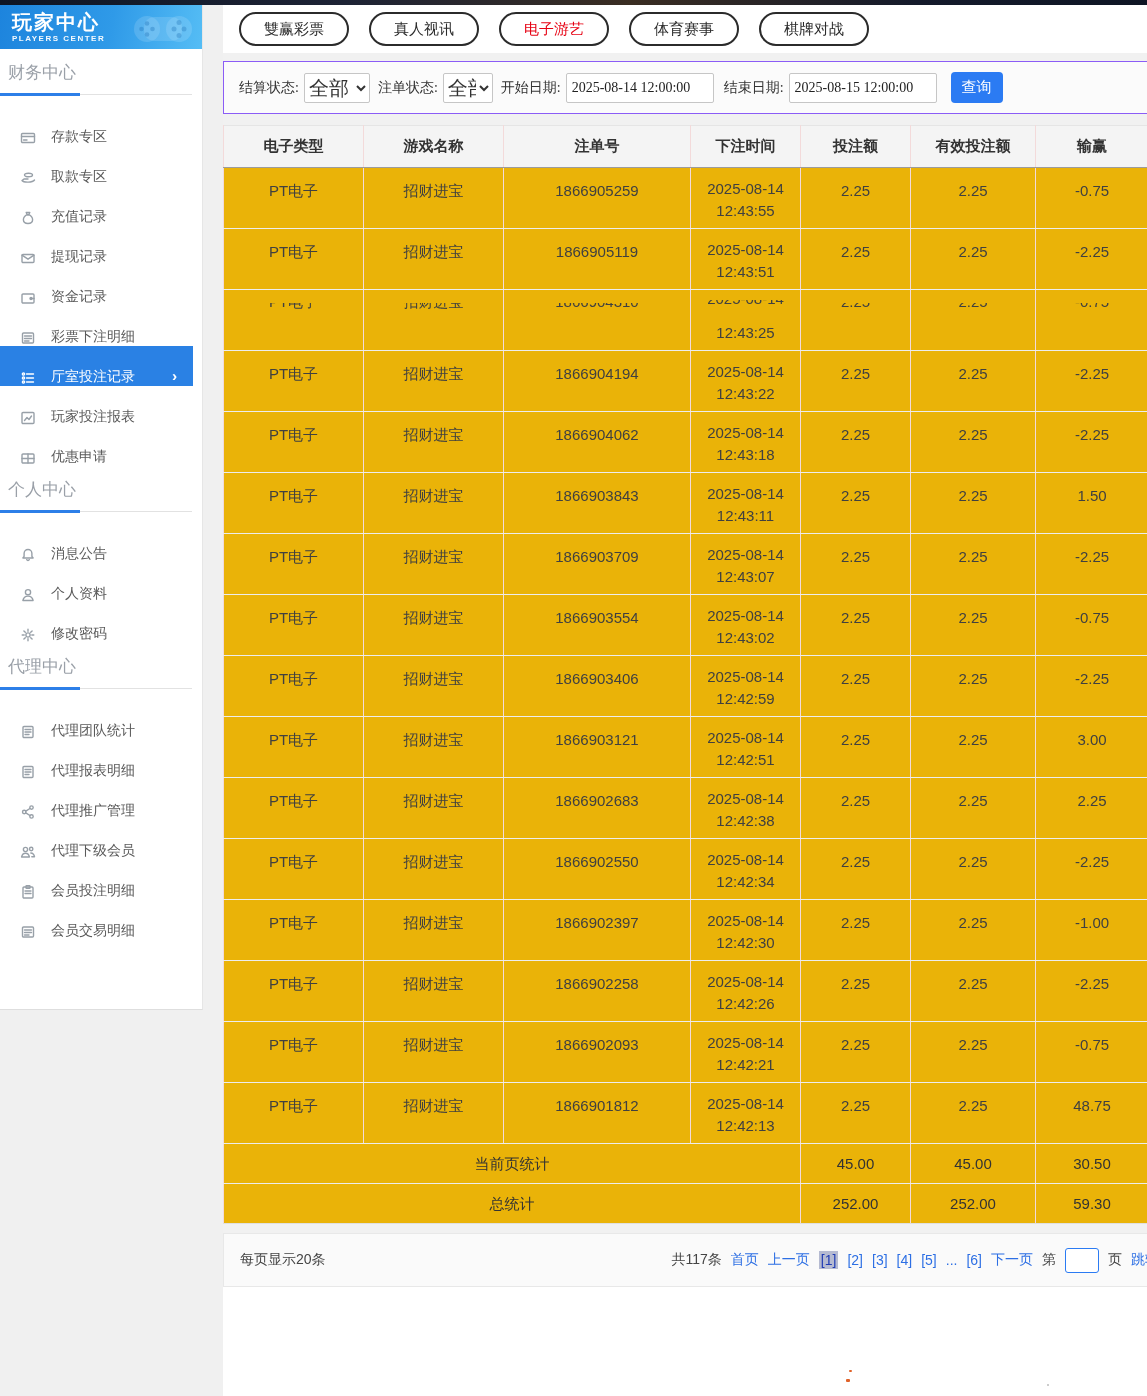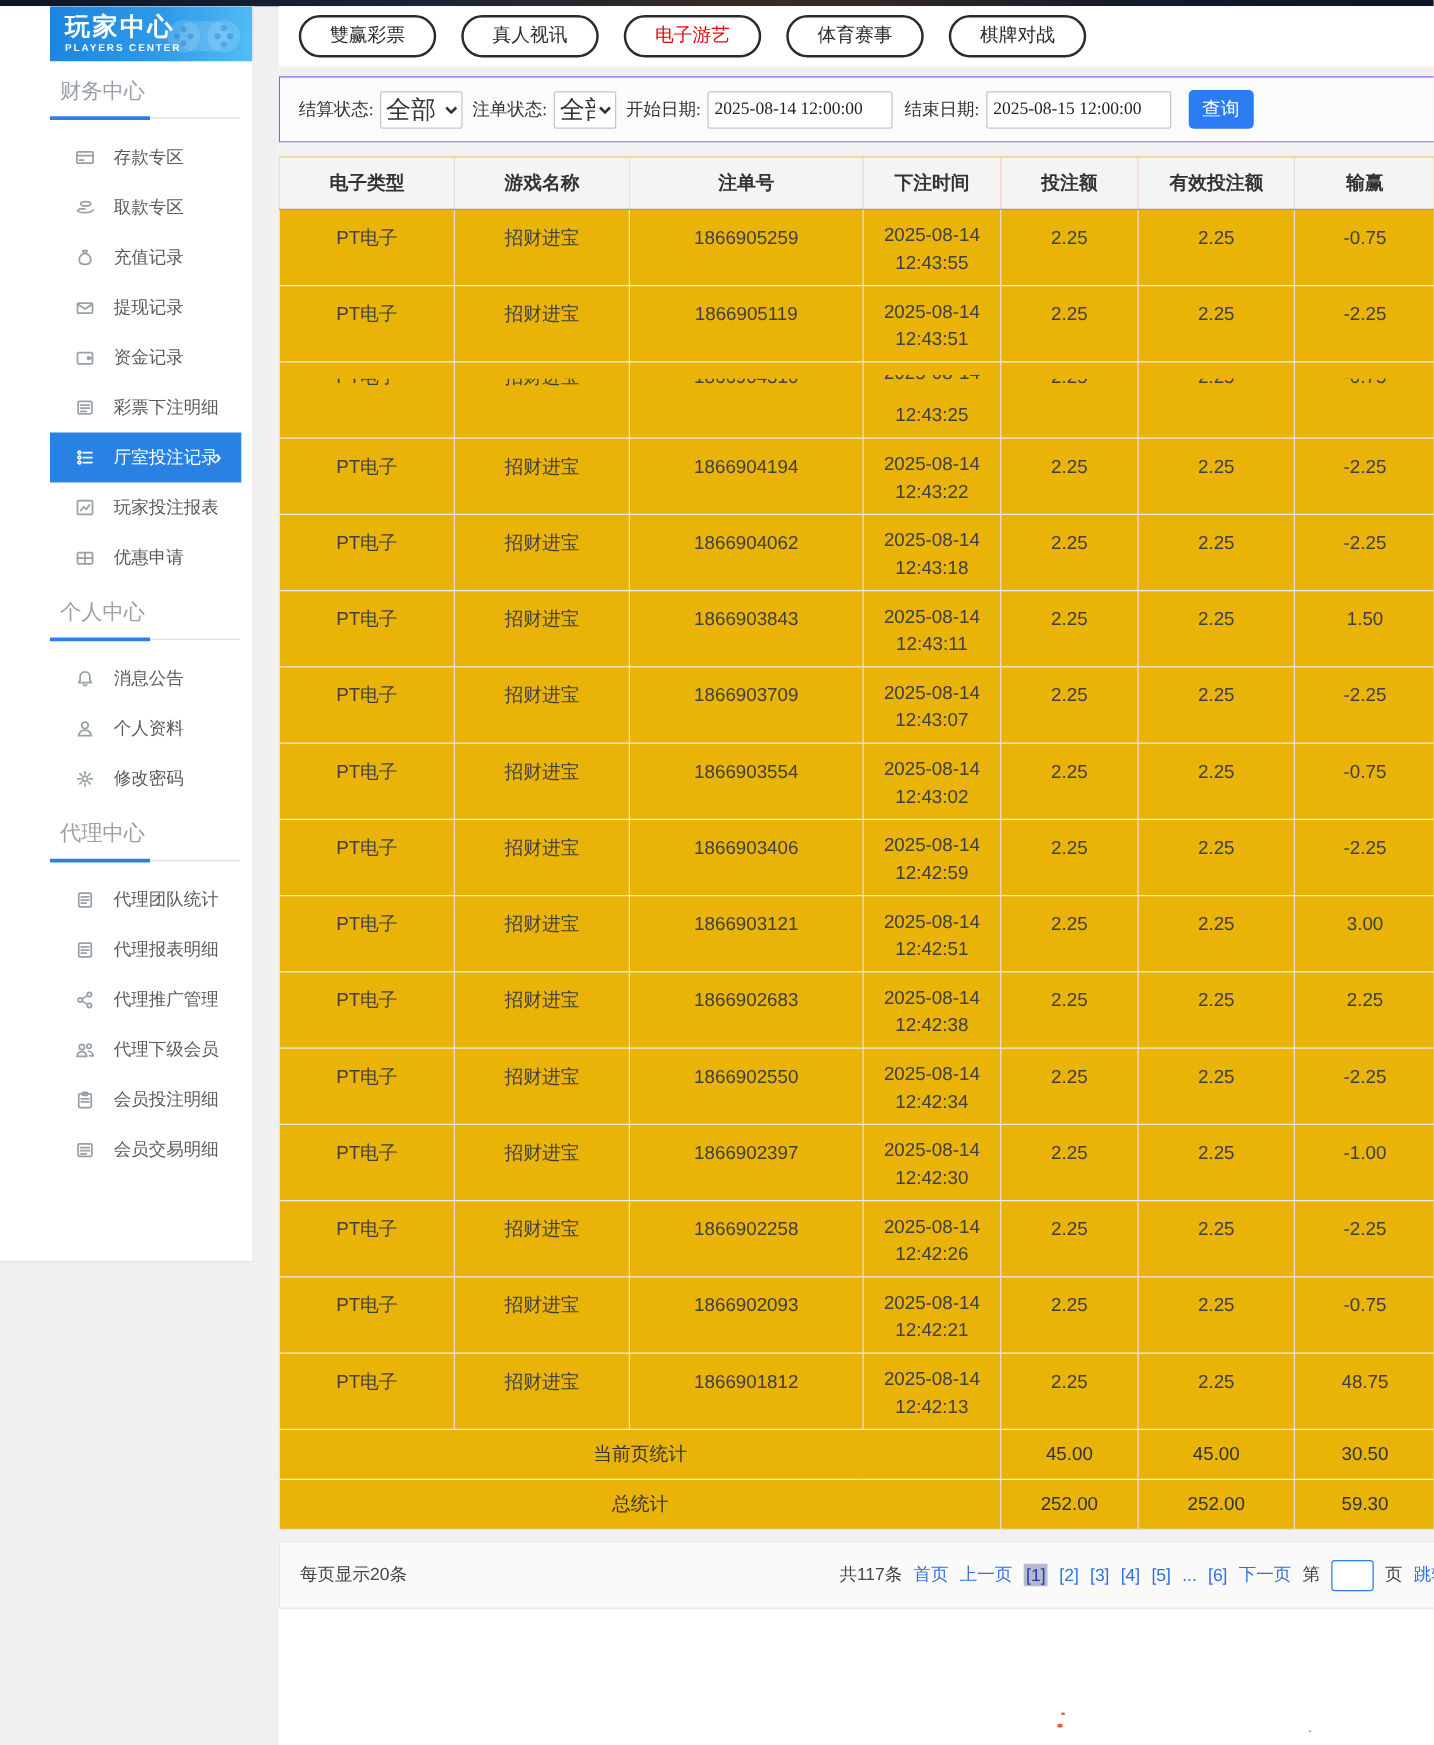--- a/index.html
+++ b/index.html
@@ -11,33 +11,33 @@
     color:#444;
   }
   
   .topstrip { height:5px; width:100%;
     background:linear-gradient(90deg,#0e1524 0%,#1d2335 30%,#3a2d22 55%,#141a2b 80%,#0e1524 100%); }
 
   .page { display:flex; height:1391px; }
 
   
   .leftcol { width:203px; background:#f0f0f0; flex:none; }
-  .sidebar { background:#fff; border-right:1px solid #e6e6e6; border-bottom:1px solid #dedede; height:1005px; overflow:hidden;padding-left:40px; }
+  .sidebar { background:#fff; border-right:1px solid #e6e6e6; border-bottom:1px solid #dedede; height:1005px; overflow:hidden; }
   .sb-header { position:relative; height:44px; padding:5px 0 0 12px;
     background:linear-gradient(100deg,#1d84dd 0%,#2f9ae8 55%,#55bdf5 100%); }
   .sb-title { color:#fff; font-size:20px; font-weight:bold; letter-spacing:2px; line-height:24px; }
   .sb-sub { color:rgba(255,255,255,.95); font-size:8px; letter-spacing:1.5px; font-weight:bold; }
   .gamepad { position:absolute; right:6px; top:2px; opacity:.55; }
 
   .sec-label { color:#9aa0a8; font-size:17px; padding:12px 8px 0 8px; line-height:24px; }
   .sec-line { position:relative; height:3px; margin:8px 0 10px 0; }
   .sec-line::before { content:''; position:absolute; left:0; right:10px; top:1px; height:1px; background:#e2e2e2; }
   .sec-line::after  { content:''; position:absolute; left:0; top:0; width:80px; height:3px; background:#2d7fe8; }
 
-  .mitem { position:relative; display:flex; align-items:center; height:40px; padding-left:20px;
+  .mitem { position:relative; display:flex; align-items:flex-end; height:40px; padding-left:20px;
     margin-right:9px; color:#5a5a5a; font-size:14px; cursor:pointer;font-family:Liberation Mono, monospace; }
   .mitem .ic { width:16px; height:16px; margin-right:15px; flex:none; display:inline-block; }
   .ic svg { stroke:#98a0a8; fill:none; stroke-width:1.4; stroke-linecap:round; stroke-linejoin:round; display:block; }
   .mitem.active { background:#2a81e4; color:#fff; }
   .mitem.active .ic svg { stroke:#fff; }
   .chev { position:absolute; right:14px; color:#fff; font-size:15px; font-weight:bold; }
 
   
   .main { width:934px; margin-left:20px; background:#fff; flex:none; overflow:hidden; }
   .gap { background:#f1f1f1; height:8px; }

